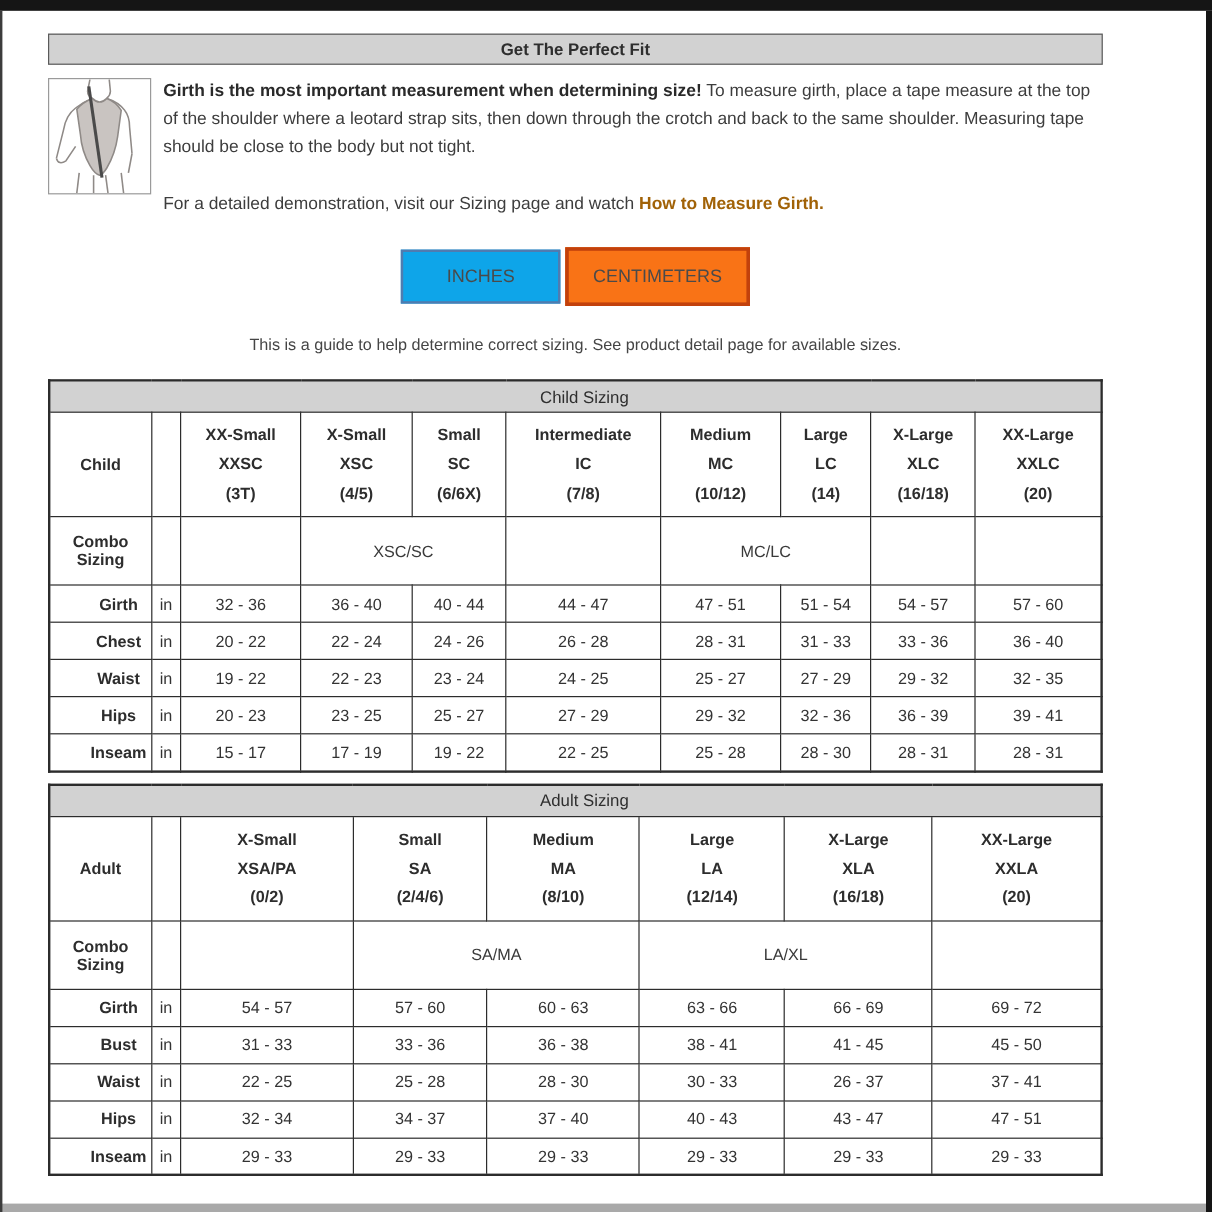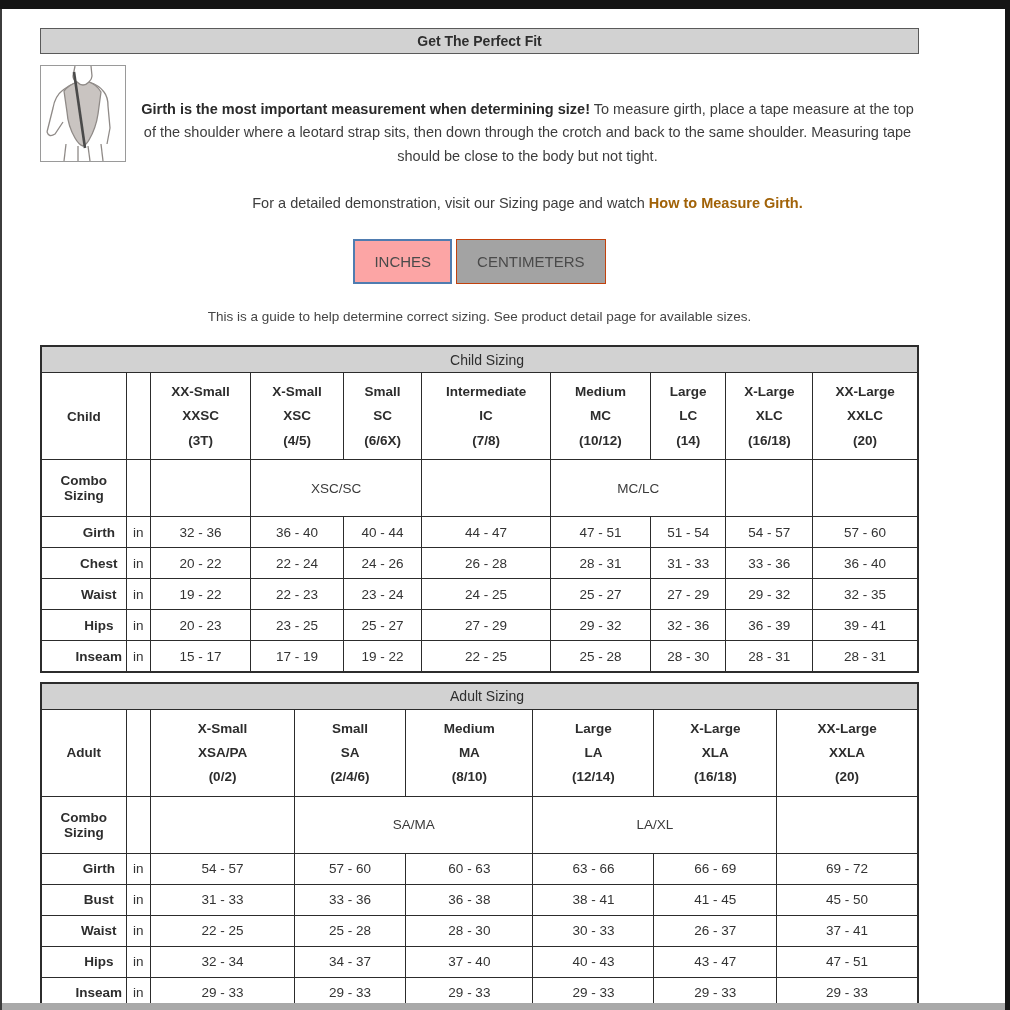--- a/index.html
+++ b/index.html
@@ -20,34 +20,34 @@
     margin-top:19px;background:#d2d2d2;border:1px solid #5a5a5a;
     text-align:center;font-weight:bold;font-size:14px;color:#2e2e2e;
     padding:5px 0;line-height:1;
   }
 
   .media{display:flex;margin-top:11px;align-items:flex-start;}
   .figure-box{
     width:84px;height:95px;border:1px solid #9a9a9a;background:#fff;
     flex:0 0 auto;overflow:hidden;
   }
-  .intro-col{flex:1 1 auto;padding-left:10px;text-align:center;margin-top:33px;}
+  .intro-col{flex:1 1 auto;padding-left:10px;}
   .intro-p{font-size:14.5px;line-height:1.62;margin:0;color:#3d3d3d;}
   .intro-p b{color:#2a2a2a;}
   .demo-p{font-size:14.5px;margin:27px 0 0 0;color:#3d3d3d;}
   .demo-p b{color:#a16207;}
 
   .toggle-row{margin-top:28px;text-align:center;}
   .btn{
     display:inline-block;font-family:"Liberation Sans","DejaVu Sans",sans-serif;
     font-size:15px;color:#4a4a4a;padding:13px 20px;cursor:pointer;
-    background:#a3a3a3;border:1px solid #c2410c;vertical-align:middle;
+    background:#f97316;border:3px solid #c2410c;vertical-align:middle;
   }
   .btn.selected{
-    background:#fca5a5;border:2px solid #4f7cb0;padding:12px 19px;
+    background:#0ea5e9;border:2px solid #4f7cb0;padding:12px 36px;
   }
   .note-p{margin:25px 0 0 0;text-align:center;font-size:13.5px;color:#454545;}
 
   table.size-table{
     width:100%;border-collapse:collapse;table-layout:fixed;
     border:2px solid #2c2c2c;margin-top:21px;
   }
   table.size-table th,table.size-table td{
     border:1px solid #2c2c2c;text-align:center;vertical-align:middle;
     font-size:13.5px;color:#333;padding:1px 2px;overflow:hidden;

